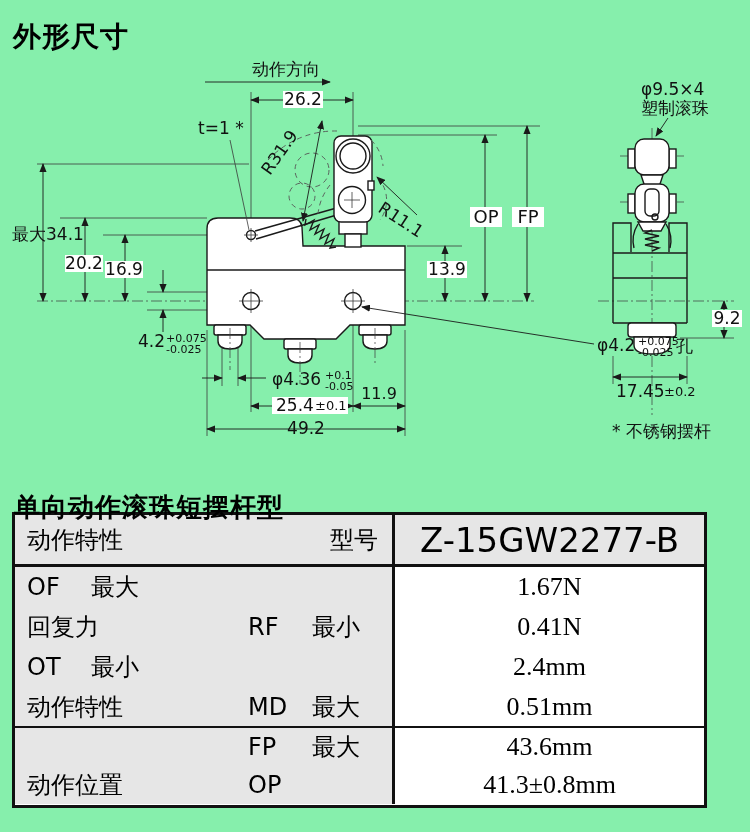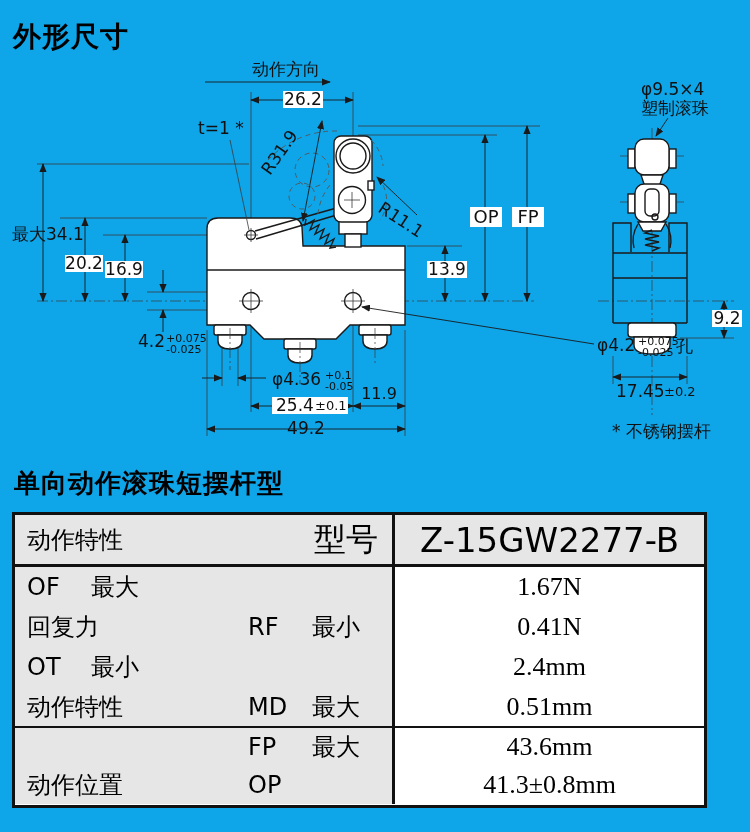--- a/index.html
+++ b/index.html
@@ -1,36 +1,36 @@
 <!DOCTYPE html>
 <html><head>
 <meta charset="utf-8">
 <style>
   html,body{margin:0;padding:0;background:#fff;}
-  #page{position:relative;width:750px;height:832px;background:#0ea5e9;overflow:hidden;
+  #page{position:relative;width:750px;height:832px;background:#86efac;overflow:hidden;
         font-family:"DejaVu Sans","Liberation Sans",sans-serif;color:#000;}
   .h1{position:absolute;left:13px;top:18px;font-size:28px;font-weight:bold;letter-spacing:1px;z-index:3;}
-  .h2{position:absolute;left:14px;top:466px;font-size:26px;font-weight:bold;letter-spacing:1px;z-index:3;}
+  .h2{position:absolute;left:14px;top:490px;font-size:26px;font-weight:bold;letter-spacing:1px;z-index:3;}
   #draw{position:absolute;left:0;top:0;width:750px;height:463px;}
   
   #spec{position:absolute;left:12px;top:512px;width:695px;height:296px;border:3px solid #111;
         box-sizing:border-box;background:#fff;display:grid;
         grid-template-columns:377px 1fr;
         grid-template-rows:52px 40px 40px 40px 39px 40px 38px;}
   .lc{background:#e6e6e6;display:flex;align-items:center;padding:0 14px 0 12px;box-sizing:border-box;}
   .rc{border-left:3px solid #111;display:flex;align-items:center;justify-content:center;box-sizing:border-box;
       font-family:"Liberation Serif","DejaVu Serif",serif;font-size:26px;background:#fff;}
   .hdrB{border-bottom:3px solid #111;}
   .grpT{border-top:2px solid #111;}
   .rc.gray{background:#e6e6e6;font-family:"DejaVu Sans","Liberation Sans",sans-serif;font-size:34px;}
   .nm{flex:1;font-size:24px;}
   .ab{width:64px;font-size:24px;}
   .ql{width:66px;font-size:24px;text-align:left;}
   .hdr-name{flex:1;font-size:24px;}
-  .hdr-model{width:66px;font-size:32px;text-align:right;font-family:Liberation Mono, monospace;}
+  .hdr-model{width:66px;font-size:24px;text-align:right;font-family:Liberation Mono, monospace;}
   
   text{font-family:"DejaVu Sans","Liberation Sans",sans-serif;fill:#111;}
   .t17{font-size:17px;}
   .t18{font-size:18px;}
   .t16{font-size:16px;}
   .t13{font-size:13px;}
   .t11{font-size:11px;}
   .thin{stroke:#3a3a3a;stroke-width:0.8;fill:none;}
   .dim{stroke:#1a1a1a;stroke-width:0.9;fill:none;}
   .body{stroke:#1a1a1a;stroke-width:1.4;fill:none;}

